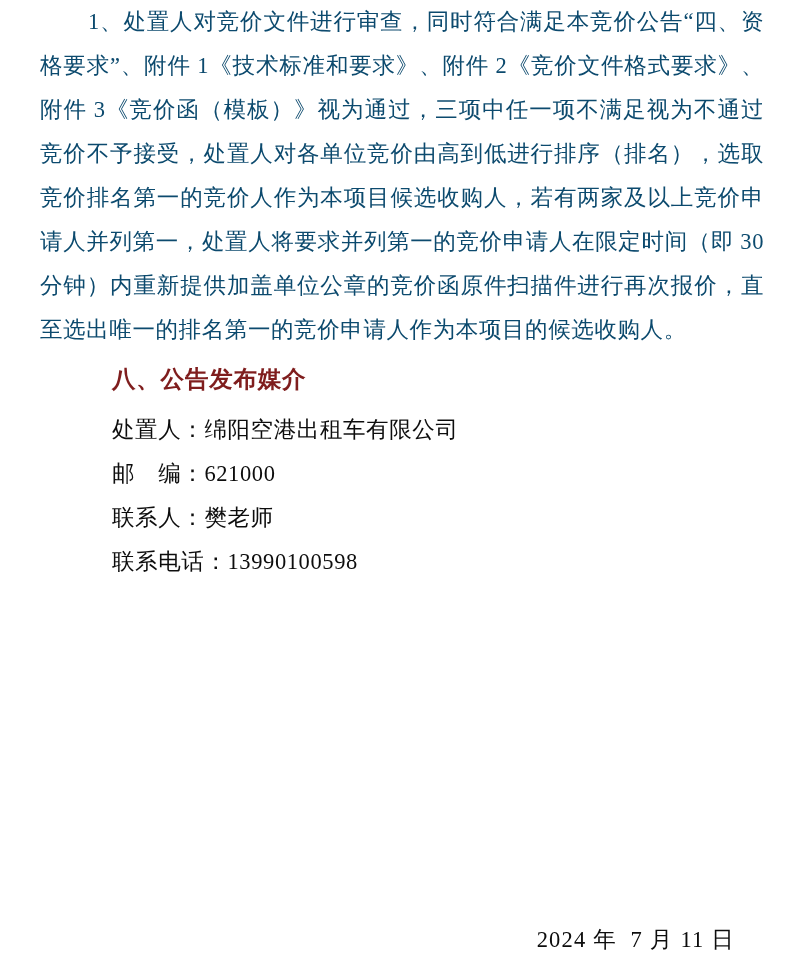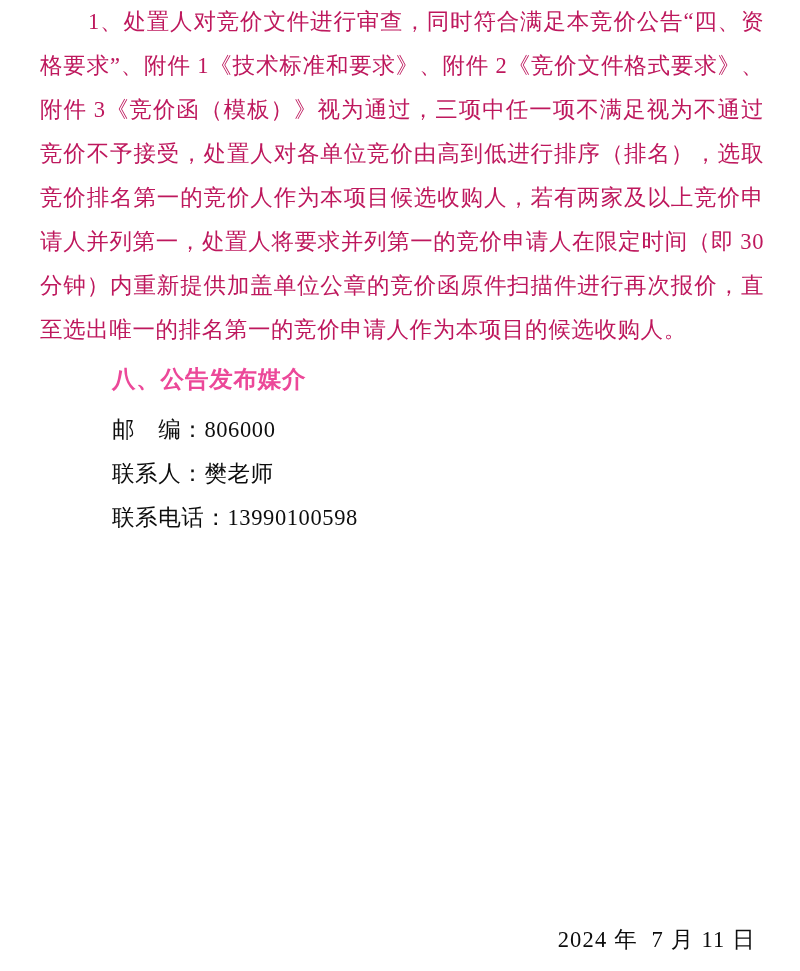--- a/index.html
+++ b/index.html
@@ -22,38 +22,38 @@
     padding: 0;
     box-sizing: border-box;
   }
   .body-text {
     font-family: "Liberation Serif", serif;
     font-size: 22.5px;
     line-height: 44px;
     text-align: justify;
     text-justify: inter-ideograph;
     letter-spacing: 0.6px;
-    color: #be185d;
+    color: #0c4a6e;
   }
   .para {
     margin: 0;
     padding: 0 36px 0 40px;
   }
   .indent2 {
     text-indent: 48px;
   }
   .heading {
     margin: 0;
     padding: 0 36px 0 40px;
     font-family: "Liberation Serif", serif;
     font-weight: bold;
     font-size: 23.5px;
     line-height: 46px;
     text-indent: 72px;
-    color: #ec4899;
+    color: #7f1d1d;
     letter-spacing: 0.8px;
   }
   .mono-inline {
     font-family: "Liberation Mono", monospace;
     font-size: 20px;
     letter-spacing: 0.4px;
   }
   .contact-block {
     padding: 0 36px 0 40px;
   }
@@ -64,21 +64,21 @@
     line-height: 44px;
     text-indent: 72px;
     letter-spacing: 0.6px;
     color: #0d0d0d;
     white-space: pre;
   }
   .spacer-1 { height: 4px; }
   .spacer-2 { height: 6px; }
   .date-line {
     position: absolute;
-    right: 44px;
+    right: 65px;
     bottom: 16px;
     font-family: "Liberation Serif", serif;
     font-size: 22.5px;
     letter-spacing: 1.2px;
     color: #0d0d0d;
     white-space: pre;
   }
 </style>
 </head>
 <body>
@@ -90,20 +90,21 @@
 
   <div class="spacer-1"></div>
 
   <h2 class="heading">八、公告发布媒介</h2>
 
 
   <div class="spacer-2"></div>
 
 
   <div class="contact-block">
-    <p class="contact-line">邮　编：806000</p>
+    <p class="contact-line">处置人：绵阳空港出租车有限公司</p>
+    <p class="contact-line">邮　编：621000</p>
     <p class="contact-line">联系人：樊老师</p>
     <p class="contact-line">联系电话：13990100598</p>
   </div>
 
   <div class="date-line">2024 年  7 月 11 日</div>
 
 </div>
 
 </body></html>

